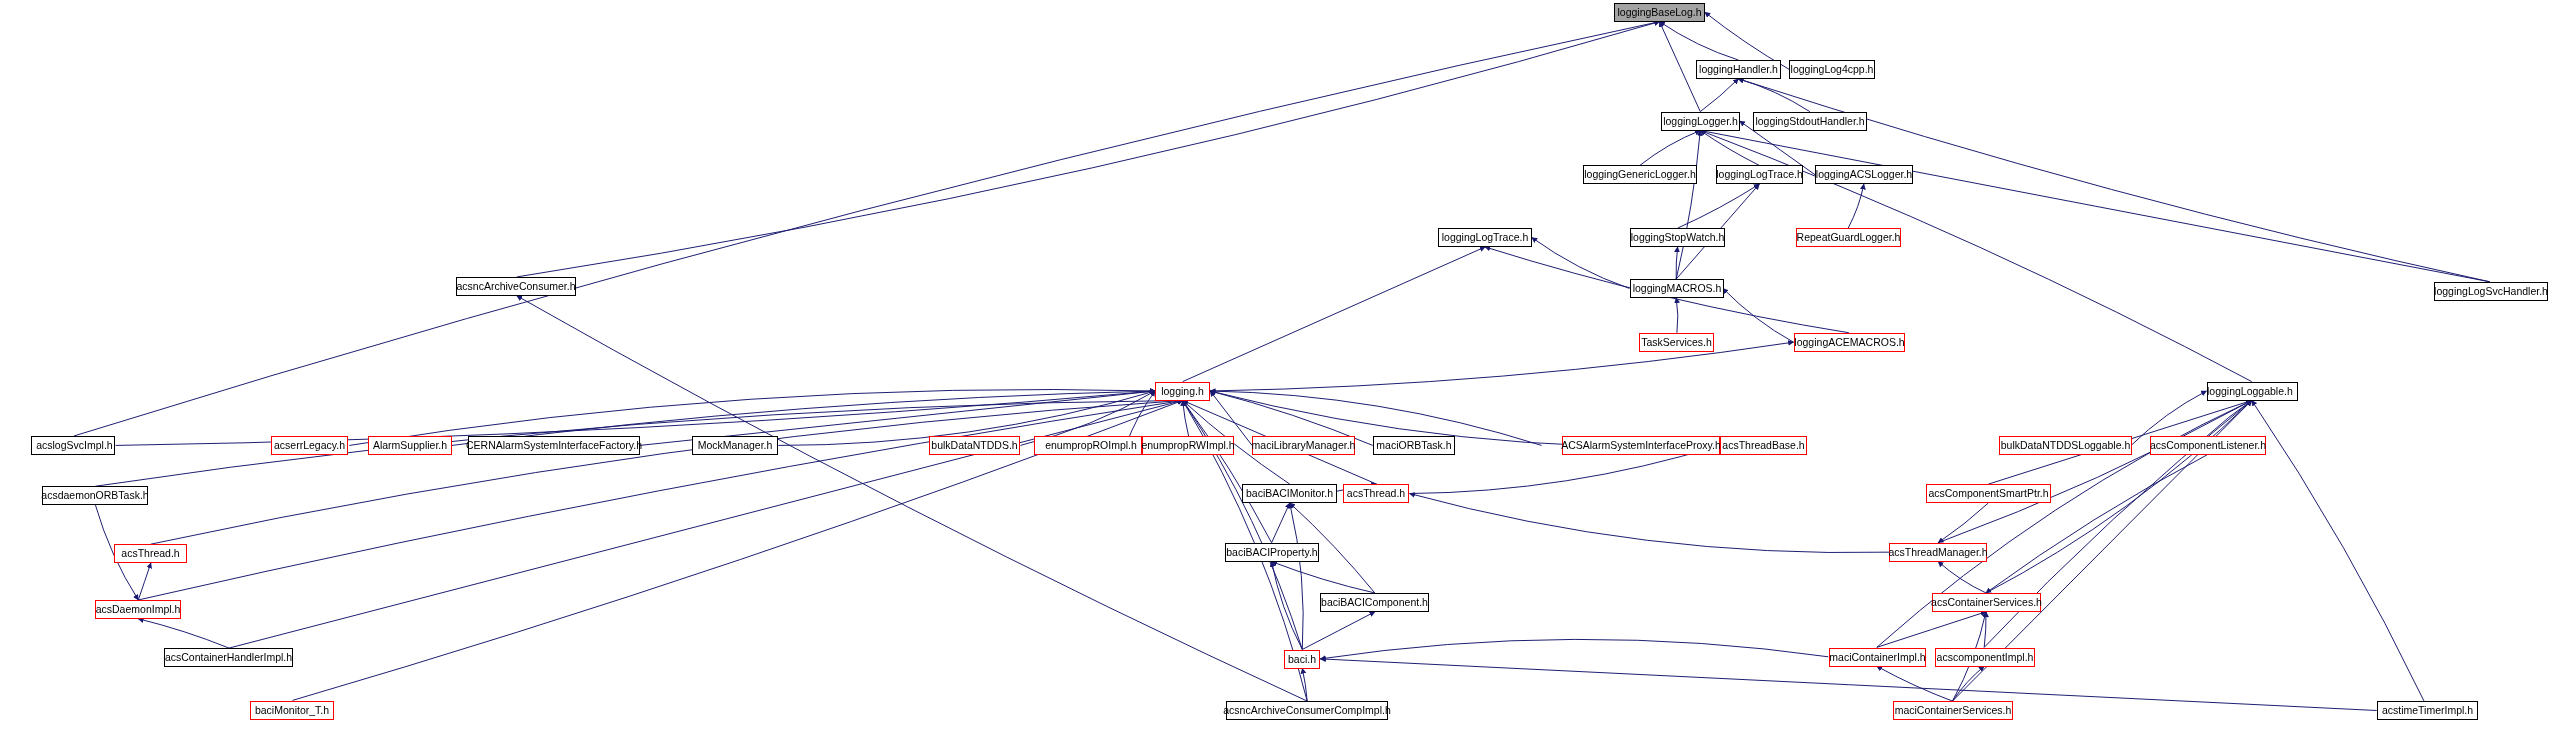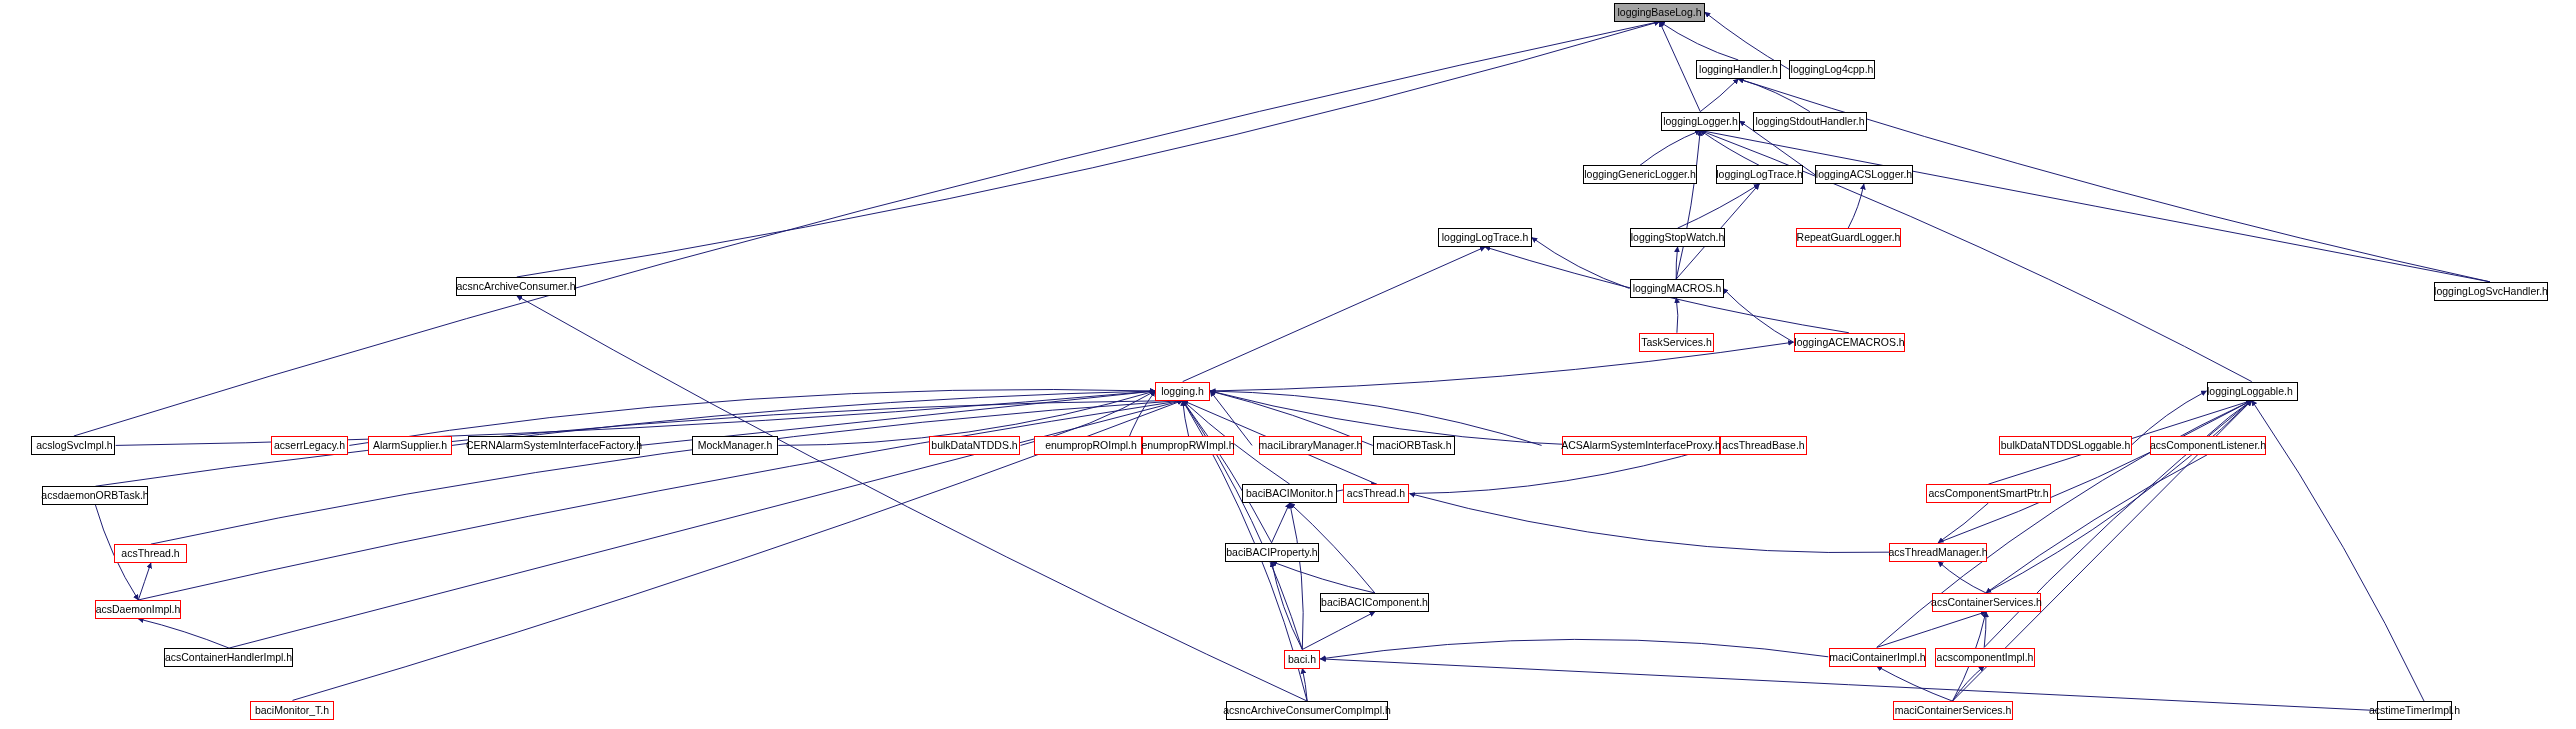--- a/index.html
+++ b/index.html
@@ -195,21 +195,21 @@
       </div>
       <div class="node red" style="left: 929px; top: 436px; width: 91px;">
         <span>bulkDataNTDDS.h</span>
       </div>
       <div class="node red" style="left: 1034px; top: 436px; width: 108px; justify-content: flex-end;">
         <span>enumpropROImpl.h</span>
       </div>
       <div class="node red" style="left: 1142px; top: 436px; width: 92px;">
         <span>enumpropRWImpl.h</span>
       </div>
-      <div class="node red" style="left: 1252px; top: 436px; width: 103px; margin-left: 7px;">
+      <div class="node red" style="left: 1252px; top: 436px; width: 103px;">
         <span>maciLibraryManager.h</span>
       </div>
       <div class="node" style="left: 1373px; top: 436px; width: 82px;">
         <span>maciORBTask.h</span>
       </div>
       <div class="node red" style="left: 1542px; top: 436px; width: 158px; margin-left: 20px;">
         <span>ACSAlarmSystemInterfaceProxy.h</span>
       </div>
       <div class="node red" style="left: 1720px; top: 436px; width: 87px;">
         <span>acsThreadBase.h</span>
@@ -261,21 +261,21 @@
       </div>
       <div class="node red" style="left: 250px; top: 701px; width: 84px;">
         <span>baciMonitor_T.h</span>
       </div>
       <div class="node" style="left: 1226px; top: 701px; width: 162px;">
         <span>acsncArchiveConsumerCompImpl.h</span>
       </div>
       <div class="node red" style="left: 1893px; top: 701px; width: 120px;">
         <span>maciContainerServices.h</span>
       </div>
-      <div class="node" style="left: 2377px; top: 701px; width: 75px;">
+      <div class="node" style="left: 2377px; top: 701px; width: 101px;">
         <span>acstimeTimerImpl.h</span>
       </div>
       <div class="node" style="left: 42px; top: 486px; width: 106px;">
         <span>acsdaemonORBTask.h</span>
       </div>
     </div>
 </div>
 
 
 </body></html>

